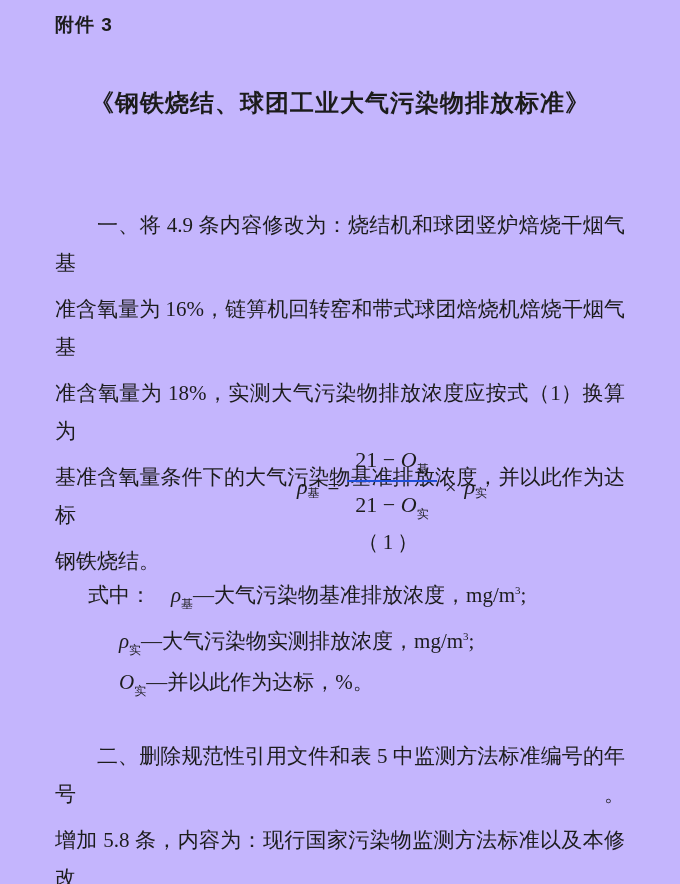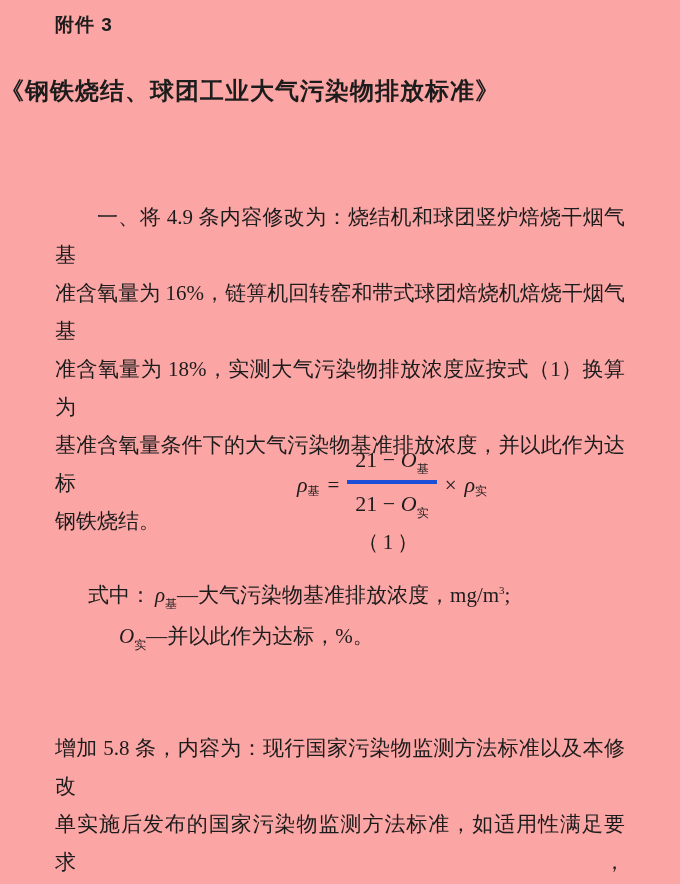--- a/index.html
+++ b/index.html
@@ -1,56 +1,58 @@
 <!DOCTYPE html>
 <html><head>
 <meta charset="utf-8">
 <style>
   html, body { margin: 0; padding: 0; background: #ffffff; }
   .page {
     position: relative;
     width: 680px;
     height: 884px;
-    background: #fca5a5;
+    background: #c4b5fd;
     color: #1c1c1c;
     font-family: "Liberation Serif", "DejaVu Serif", serif;
     overflow: hidden;
   }
 
   .attachment {
     position: absolute;
     left: 55px;
     top: 12px;
     font-family: "Liberation Sans", "DejaVu Sans", sans-serif;
     font-weight: 700;
     font-size: 19px;
     letter-spacing: 1px;
   }
 
   .title {
     position: absolute;
     left: 0;
-    top: 70px;
+    top: 82px;
     width: 100%;
+    text-align: center;
     font-weight: 700;
     font-size: 24px;
     line-height: 43px;
     letter-spacing: 1px;
   }
 
   .body-block {
     position: absolute;
     left: 55px;
     width: 570px;
     font-size: 21px;
   }
   .doc-line {
     line-height: 38px;
     text-align: justify;
     white-space: nowrap;
+    margin-top: 8px;
   }
   .doc-line.fill { text-align-last: justify; white-space: normal; }
   .doc-line.indent { text-indent: 2em; }
 
   #para1 { top: 198px; }
   #para2 { top: 729px; }
 
   .formula-wrap {
     position: absolute;
     left: 0;
@@ -73,37 +75,37 @@
     font-style: normal;
   }
   .op { margin: 0 8px; font-size: 21px; }
   .frac {
     display: inline-flex;
     flex-direction: column;
     text-align: center;
     vertical-align: middle;
   }
   .frac .num { padding: 0 8px 4px 8px; line-height: 26px; }
-  .frac .den { padding: 4px 8px 0 8px; line-height: 31px; border-top: 4px solid #1d4ed8; }
+  .frac .den { padding: 4px 8px 0 8px; line-height: 38px; border-top: 2px solid #1d4ed8; }
 
   .formula-label {
     position: absolute;
     left: 0;
     top: 528px;
     width: 100%;
     text-align: center;
     font-size: 21px;
     transform: translateX(50px);
     letter-spacing: 4px;
   }
 
   #defs { top: 571px; }
   .def-line { line-height: 38px; padding-left: 64px; white-space: nowrap; }
   .def-line.first { padding-left: 33px; }
-  .def-lead { margin-right: 4px; }
+  .def-lead { margin-right: 20px; }
   sup { font-size: 11px; }
 </style>
 </head>
 <body>
 
 <div class="page">
 
   <div class="attachment">附件 3</div>
 
   <div class="title">
@@ -133,23 +135,27 @@
     </div>
   </div>
 
   <div class="formula-label">（1）</div>
 
   <div class="body-block" id="defs">
     <div class="def-line first">
       <span class="def-lead">式中：</span><span class="ital">ρ</span><span class="sub">基</span><span>—大气污染物基准排放浓度，mg/m</span><sup>3</sup><span>;</span>
     </div>
     <div class="def-line">
+      <span class="ital">ρ</span><span class="sub">实</span><span>—大气污染物实测排放浓度，mg/m</span><sup>3</sup><span>;</span>
+    </div>
+    <div class="def-line">
       <span class="ital">O</span><span class="sub">实</span><span>—并以此作为达标，%。</span>
     </div>
   </div>
 
   <div class="body-block" id="para2">
+    <div class="doc-line fill indent">二、删除规范性引用文件和表 5 中监测方法标准编号的年号。</div>
     <div class="doc-line fill">增加 5.8 条，内容为：现行国家污染物监测方法标准以及本修改</div>
     <div class="doc-line fill">单实施后发布的国家污染物监测方法标准，如适用性满足要求，</div>
 
   </div>
 
 </div>
 
 </body></html>

